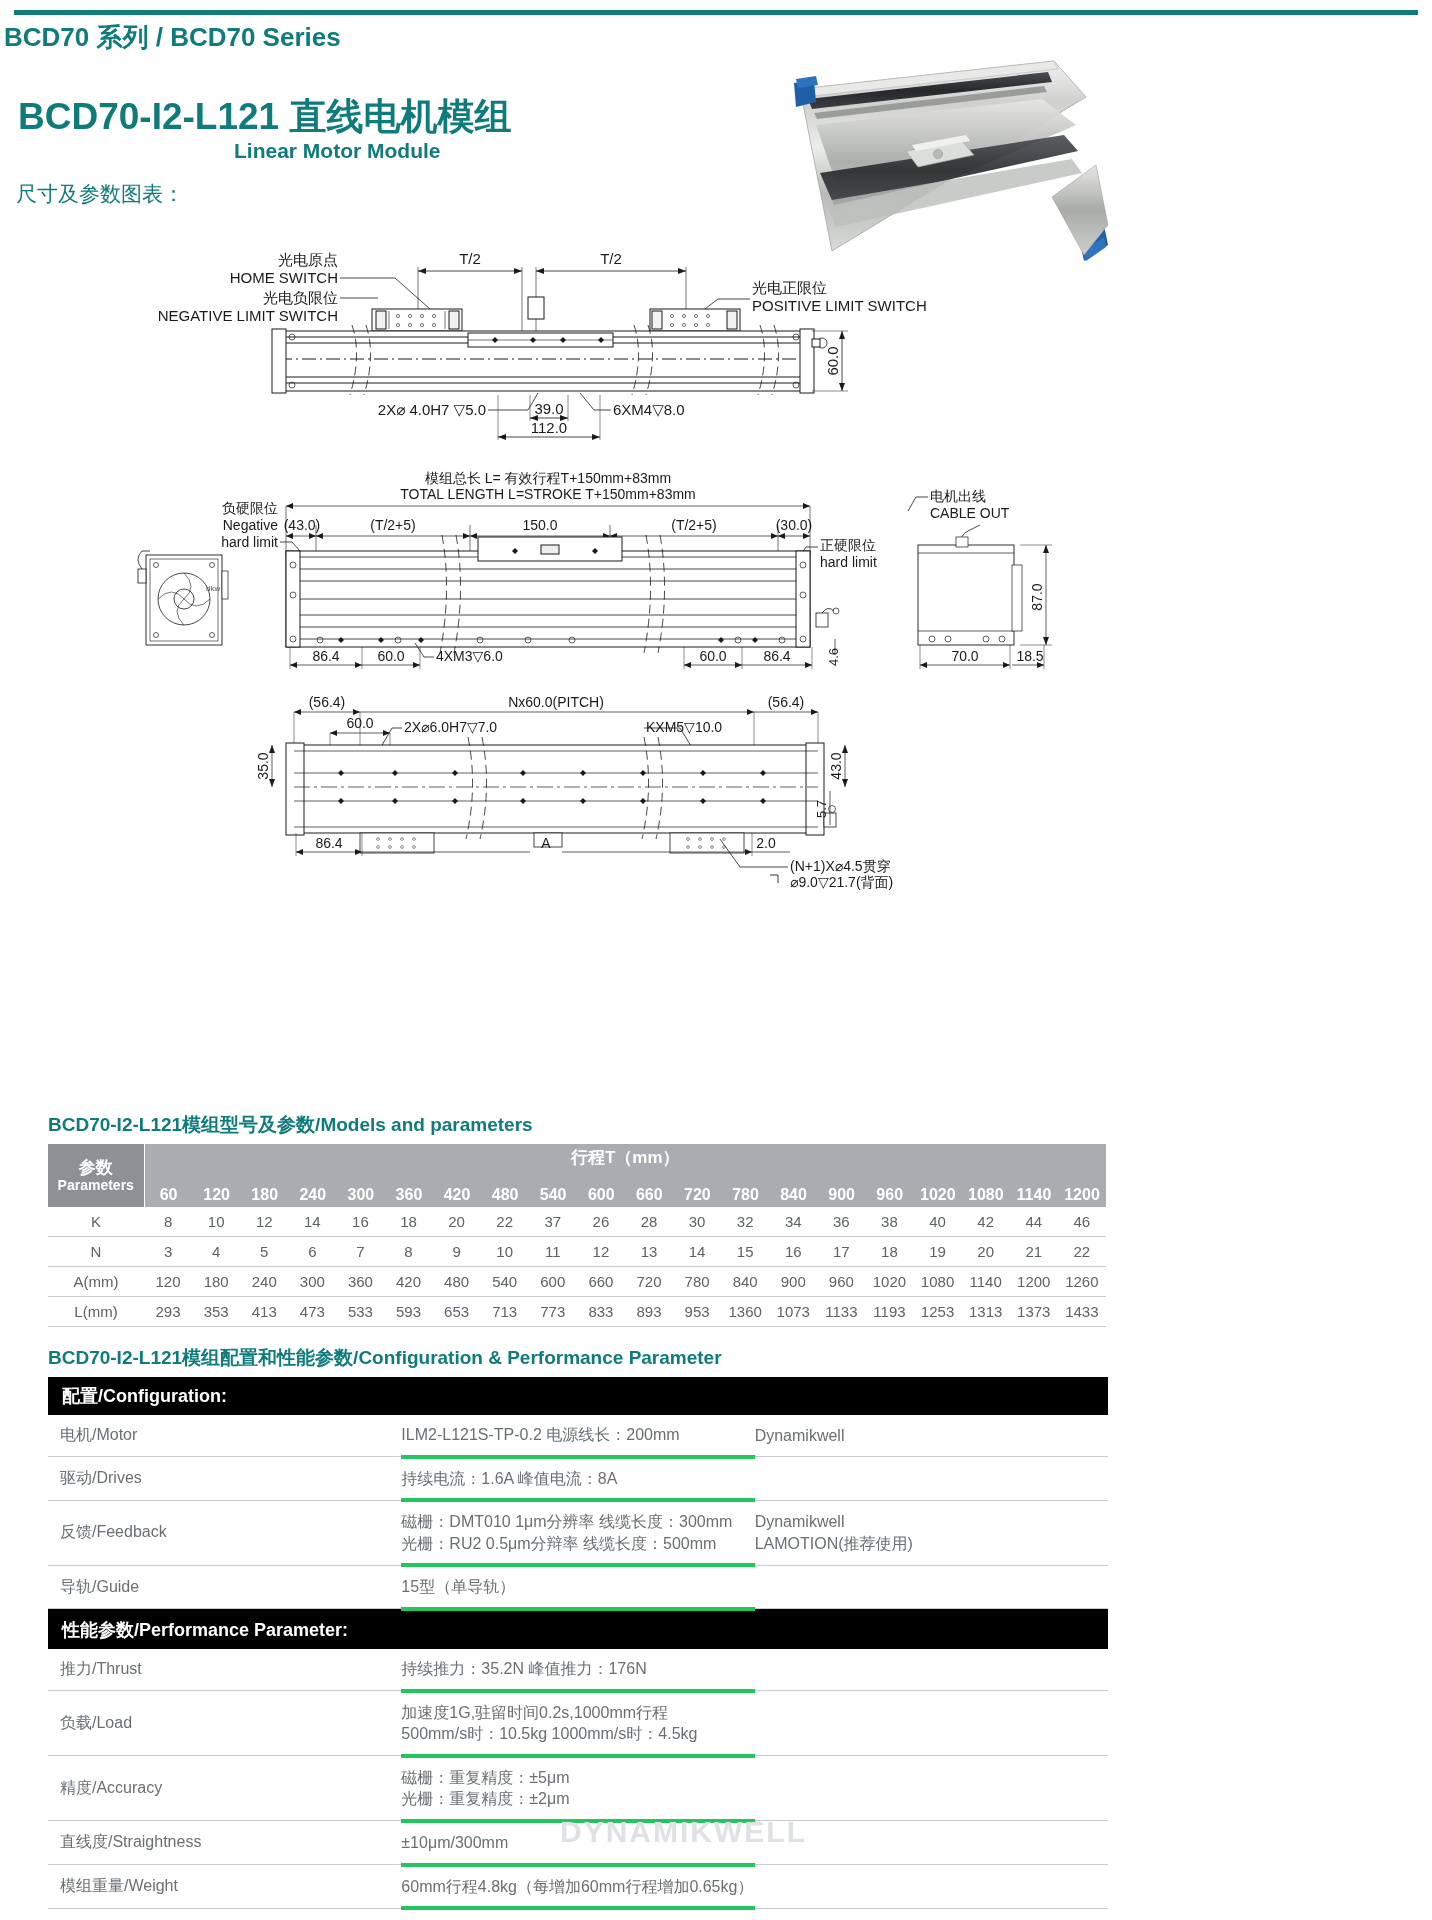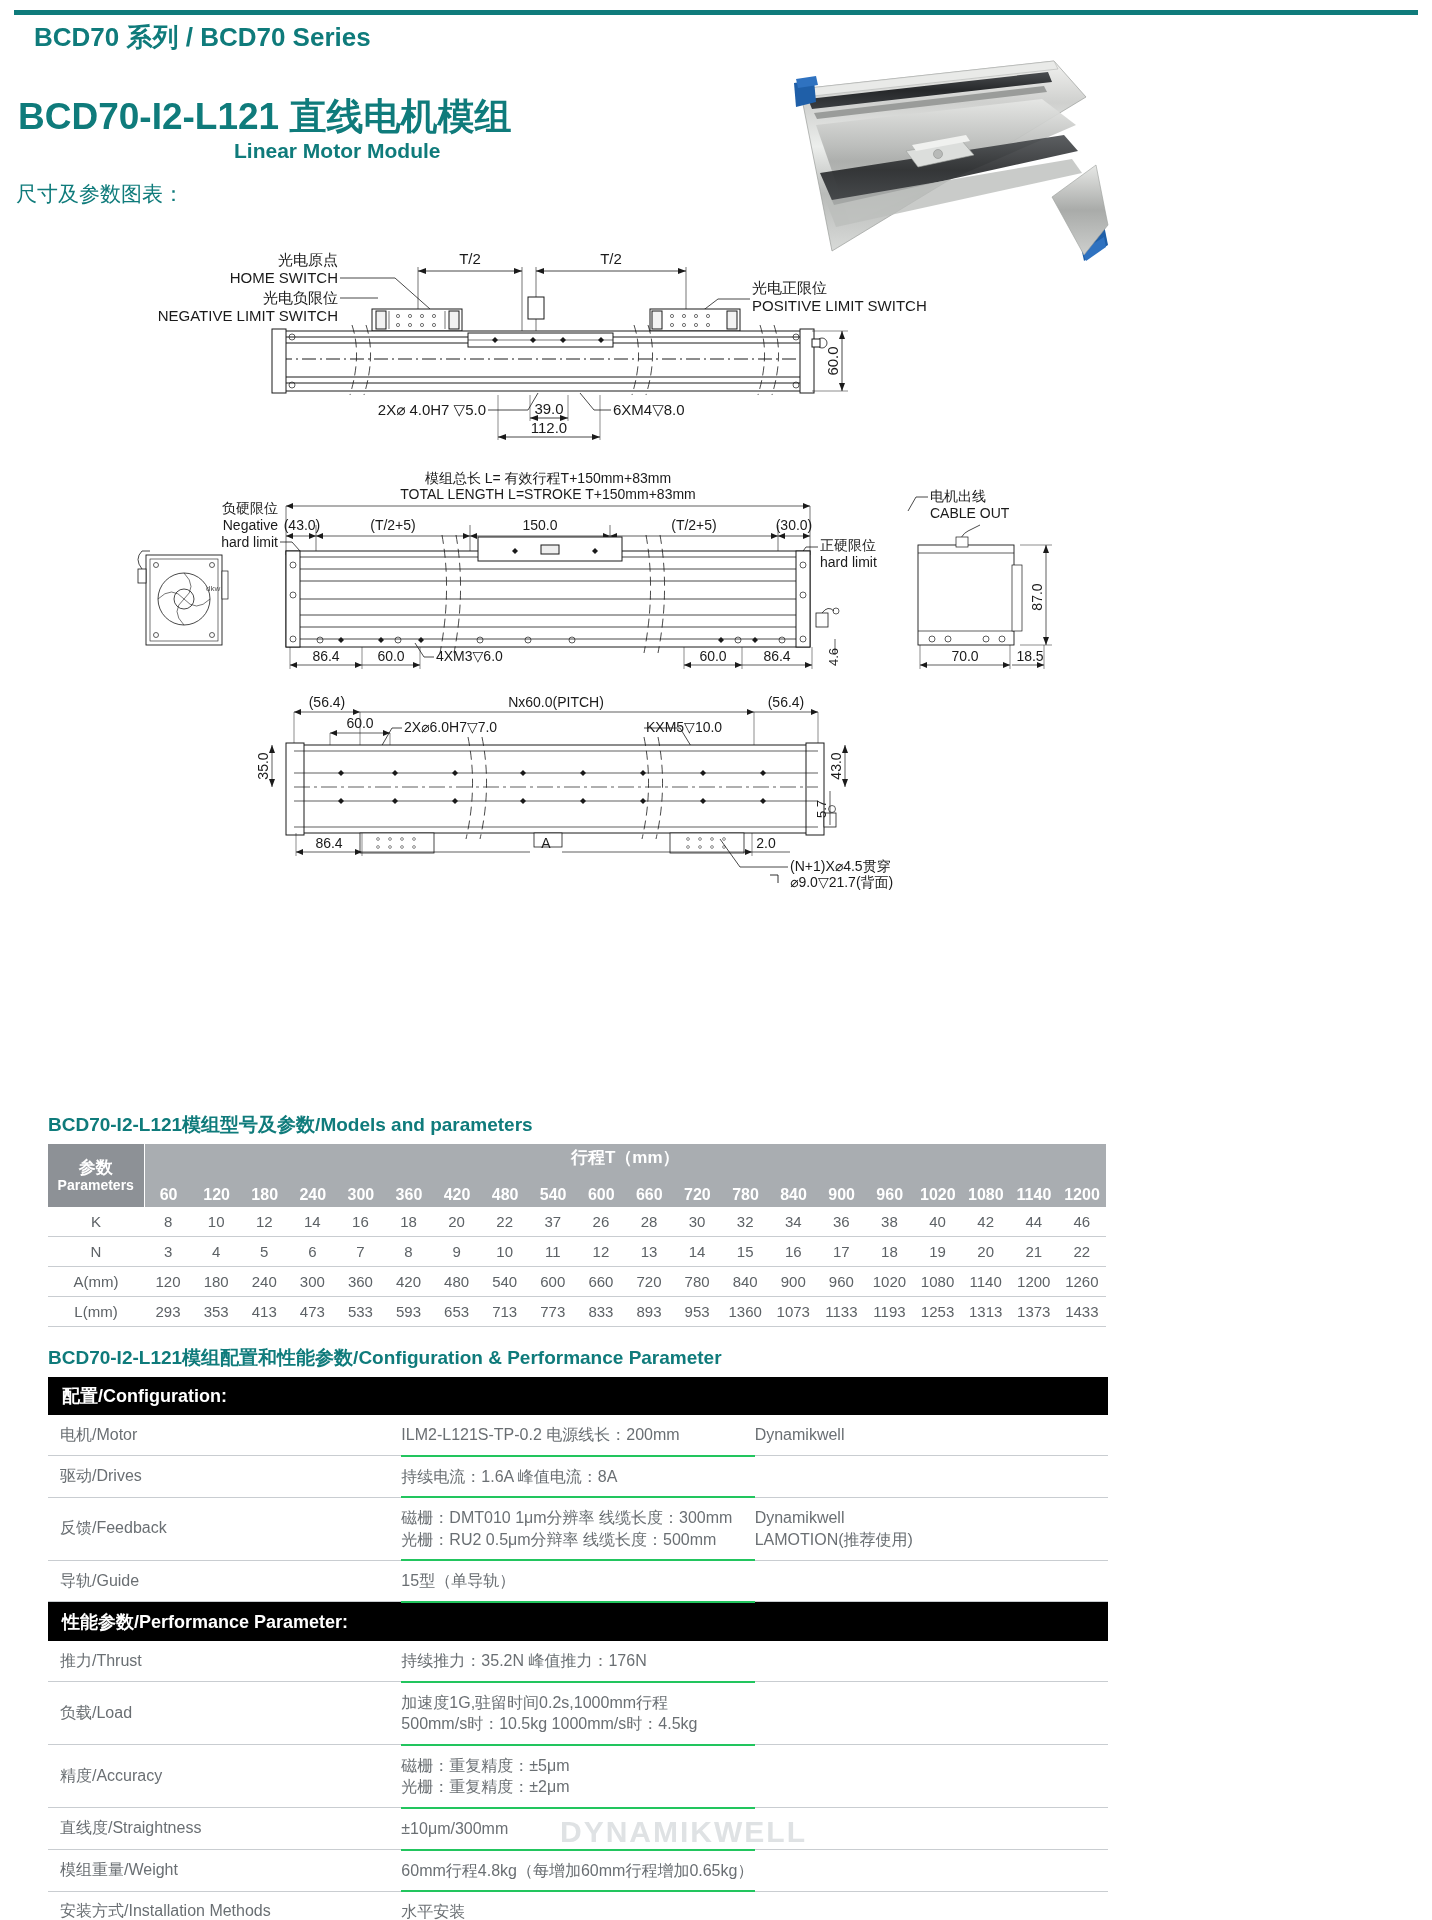--- a/index.html
+++ b/index.html
@@ -10,21 +10,21 @@
     font-family:"Liberation Sans", "DejaVu Sans", sans-serif;
     color:#333;
     position:relative;
     overflow:hidden;
   }
   .topbar {
     position:absolute; left:14px; top:10px; width:1404px; height:5px;
     background:#0f7b7b;
   }
   .series-title {
-    position:absolute; left:34px; top:20px;
+    position:absolute; left:4px; top:20px;
     font-size:26px; font-weight:bold; color:#0f7b7b; letter-spacing:0px;
   }
   .main-title {
     position:absolute; left:18px; top:92px;
     font-size:37px; font-weight:bold; color:#0f7b7b;
   }
   .sub-title {
     position:absolute; left:234px; top:139px;
     font-size:21px; font-weight:bold; color:#0f7b7b;
   }
@@ -79,21 +79,21 @@
   table.cfg tr.band td {
     background:#000000; color:#fff; font-size:18px; font-weight:bold;
     padding:7px 0 7px 14px;
   }
   table.cfg td.k {
     width:296px; font-size:16px; color:#6a6f73; padding:9px 0 9px 12px;
     border-bottom:1px solid #c9cdd1; vertical-align:middle;
   }
   table.cfg td.v {
     font-size:16px; color:#6a6f73; padding:9px 0 9px 0;
-    border-bottom:2px solid #22c55e; vertical-align:middle;
+    border-bottom:4px solid #22c55e; vertical-align:middle;
     white-space:pre-line; line-height:1.35;margin-top:25px;
   }
   table.cfg td.v2 {
     width:258px; font-size:16px; color:#6a6f73; padding:9px 0 9px 0;
     border-bottom:1px solid #c9cdd1; vertical-align:middle;
     white-space:pre-line; line-height:1.35;
   }
 
   
   .watermark {

